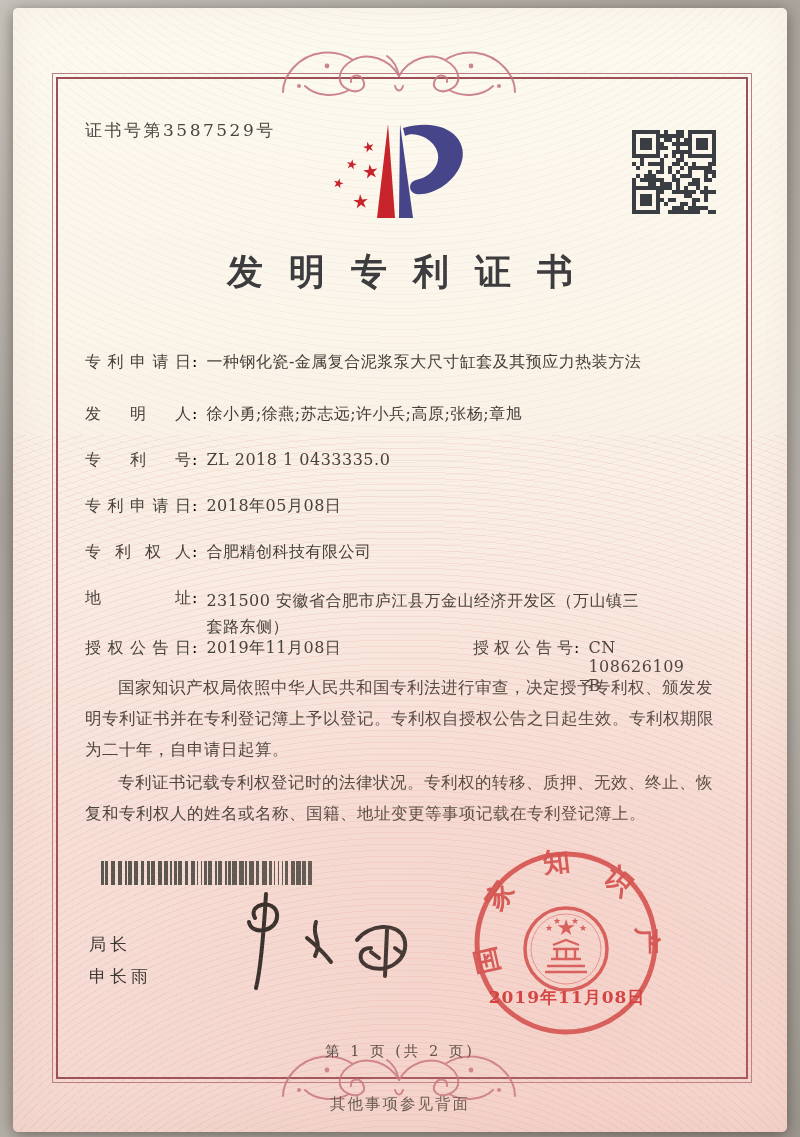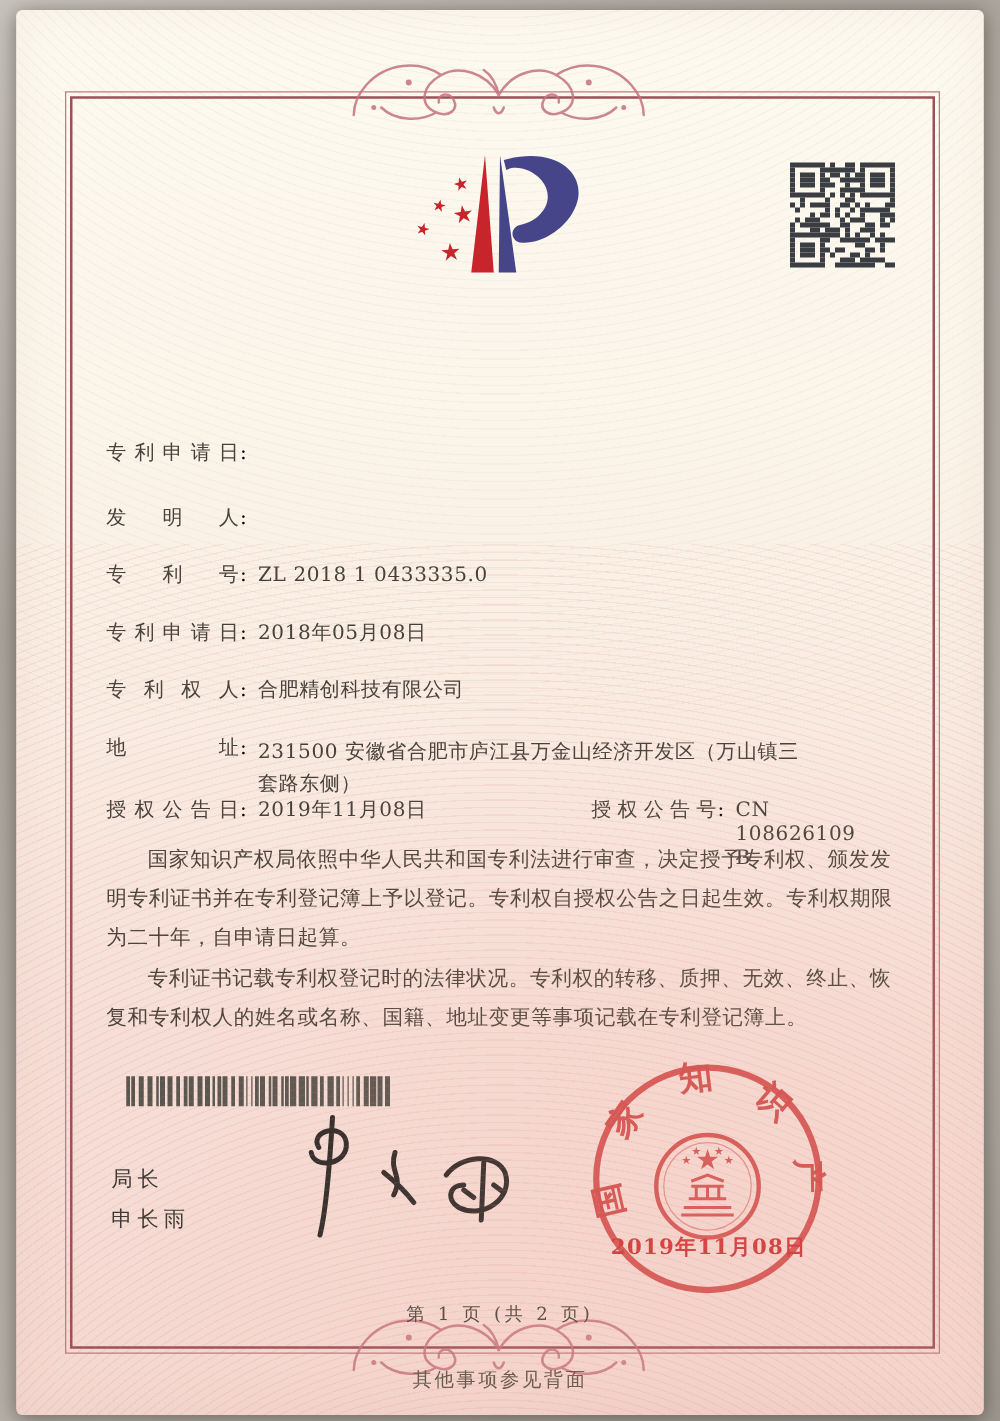--- a/index.html
+++ b/index.html
@@ -81,20 +81,21 @@
 
     <div class="frame"></div>
 
     <svg class="abs flourish-top" width="240" height="60" viewBox="0 0 240 60">
         <use href="#flourish"></use>
       </svg>
     <svg class="abs flourish-bottom" width="240" height="60" viewBox="0 0 240 60">
         <use href="#flourish"></use>
       </svg>
 
+    <div class="abs cert-no">证书号第3587529号</div>
 
     <svg class="abs logo" width="180" height="118" viewBox="0 0 180 118">
       <text x="44" y="36" font-size="14" fill="#c8242b" transform="rotate(-15 50 30)">★</text>
       <text x="28" y="53" font-size="13" fill="#c8242b" transform="rotate(12 34 47)">★</text>
       <text x="44" y="62" font-size="19" fill="#c8242b" transform="rotate(-8 52 55)">★</text>
       <text x="15" y="72" font-size="13" fill="#c8242b" transform="rotate(15 22 66)">★</text>
       <text x="34" y="92" font-size="19" fill="#c8242b" transform="rotate(-5 43 85)">★</text>
       <polygon points="70,8 77,102 59,102" fill="#c8242b"></polygon>
       <polygon points="82,8 95,102 81,102" fill="#474589"></polygon>
       <path d="M85,12 C128,0 152,24 143,48 C136,67 114,80 98,78 C90,76 90,66 98,64 C117,60 127,42 115,28 C107,19 94,16 87,20 Z" fill="#474589"></path>
@@ -341,28 +342,31 @@
         <i style="grid-area: 21 / 12;"></i>
         <i style="grid-area: 21 / 13;"></i>
         <i style="grid-area: 21 / 14;"></i>
         <i style="grid-area: 21 / 15;"></i>
         <i style="grid-area: 21 / 16;"></i>
         <i style="grid-area: 21 / 17;"></i>
         <i style="grid-area: 21 / 20;"></i>
         <i style="grid-area: 21 / 21;"></i>
       </div>
 
+    <div class="abs title">发明专利证书</div>
 
     <div class="frow r1">
       <span class="flabel">专利申请日</span>
       <span class="colon">:</span>
+      <span class="fvalue">一种钢化瓷-金属复合泥浆泵大尺寸缸套及其预应力热装方法</span>
     </div>
     <div class="frow r2">
       <span class="flabel">发明人</span>
       <span class="colon">:</span>
+      <span class="fvalue">徐小勇;徐燕;苏志远;许小兵;高原;张杨;章旭</span>
     </div>
     <div class="frow r3">
       <span class="flabel">专利号</span>
       <span class="colon">:</span>
       <span class="fvalue">ZL 2018 1 0433335.0</span>
     </div>
     <div class="frow r4">
       <span class="flabel">专利申请日</span>
       <span class="colon">:</span>
       <span class="fvalue">2018年05月08日</span>

